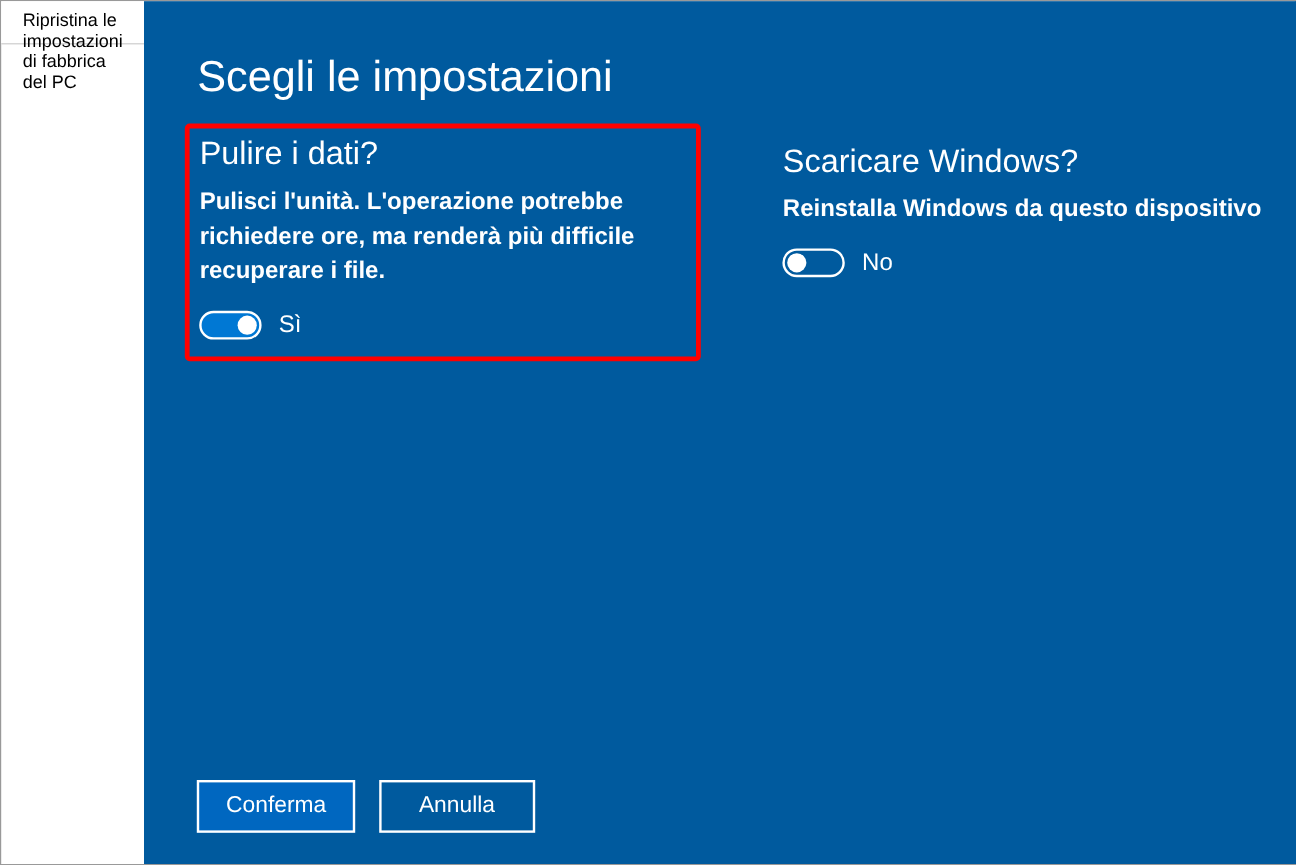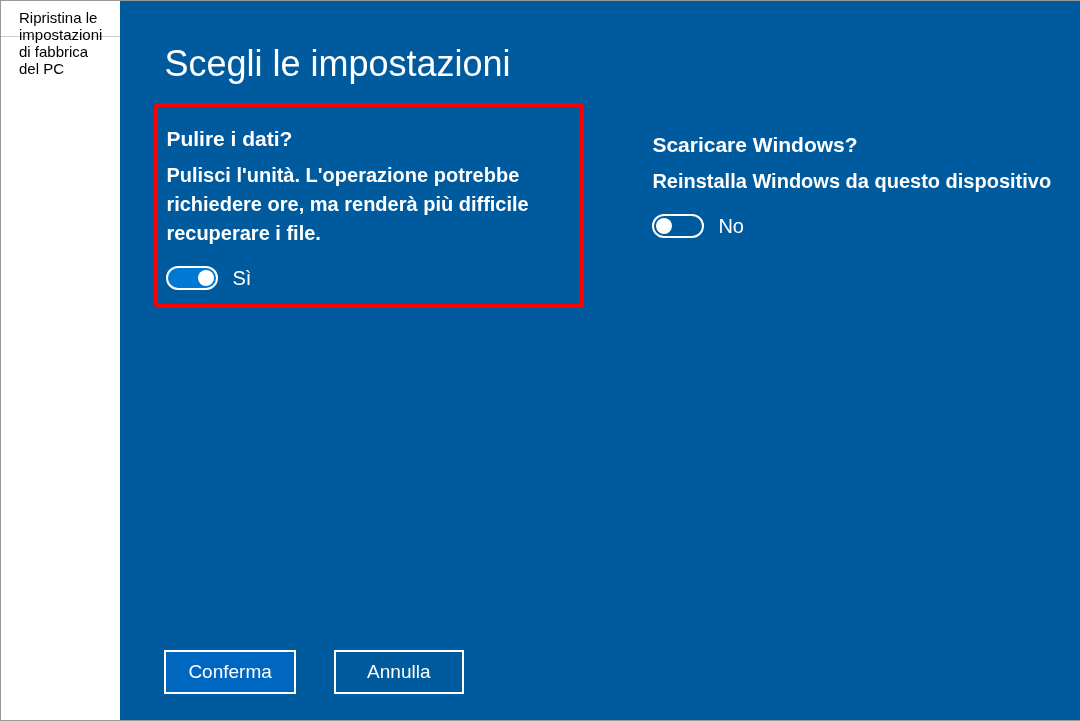--- a/index.html
+++ b/index.html
@@ -41,24 +41,23 @@
     padding: 6px 10px 10px 8px;
   }
   .option-block.highlighted {
     border: 4px solid #ff0000;
     border-radius: 4px;
     margin-left: -10px;
     margin-top: -10px;
     padding: 6px 10px 14px 8px;
   }
   .option-title {
-    font-size: 21px;
-    font-weight: 700;
+    font-size: 27px;
+    font-weight: 400;
     margin-bottom: 10px;
-    margin-top: 14px;
   }
   .option-desc {
     font-size: 20px;
     line-height: 1.45;
     font-weight: 700;
     margin-bottom: 18px;
   }
   .toggle-row {
     display: flex;
     align-items: center;
@@ -100,21 +99,21 @@
     justify-content: space-between;
   }
   .help-link {
     font-size: 18px;
     color: #fff;
     text-decoration: underline;
     cursor: pointer;
   }
   .button-row {
     display: flex;
-    gap: 38px;
+    gap: 20px;
   }
   .btn {
     min-width: 130px;
     height: 44px;
     border: 2px solid #fff;
     background: transparent;
     color: #fff;
     font-size: 19px;
     font-family: inherit;
     cursor: pointer;

